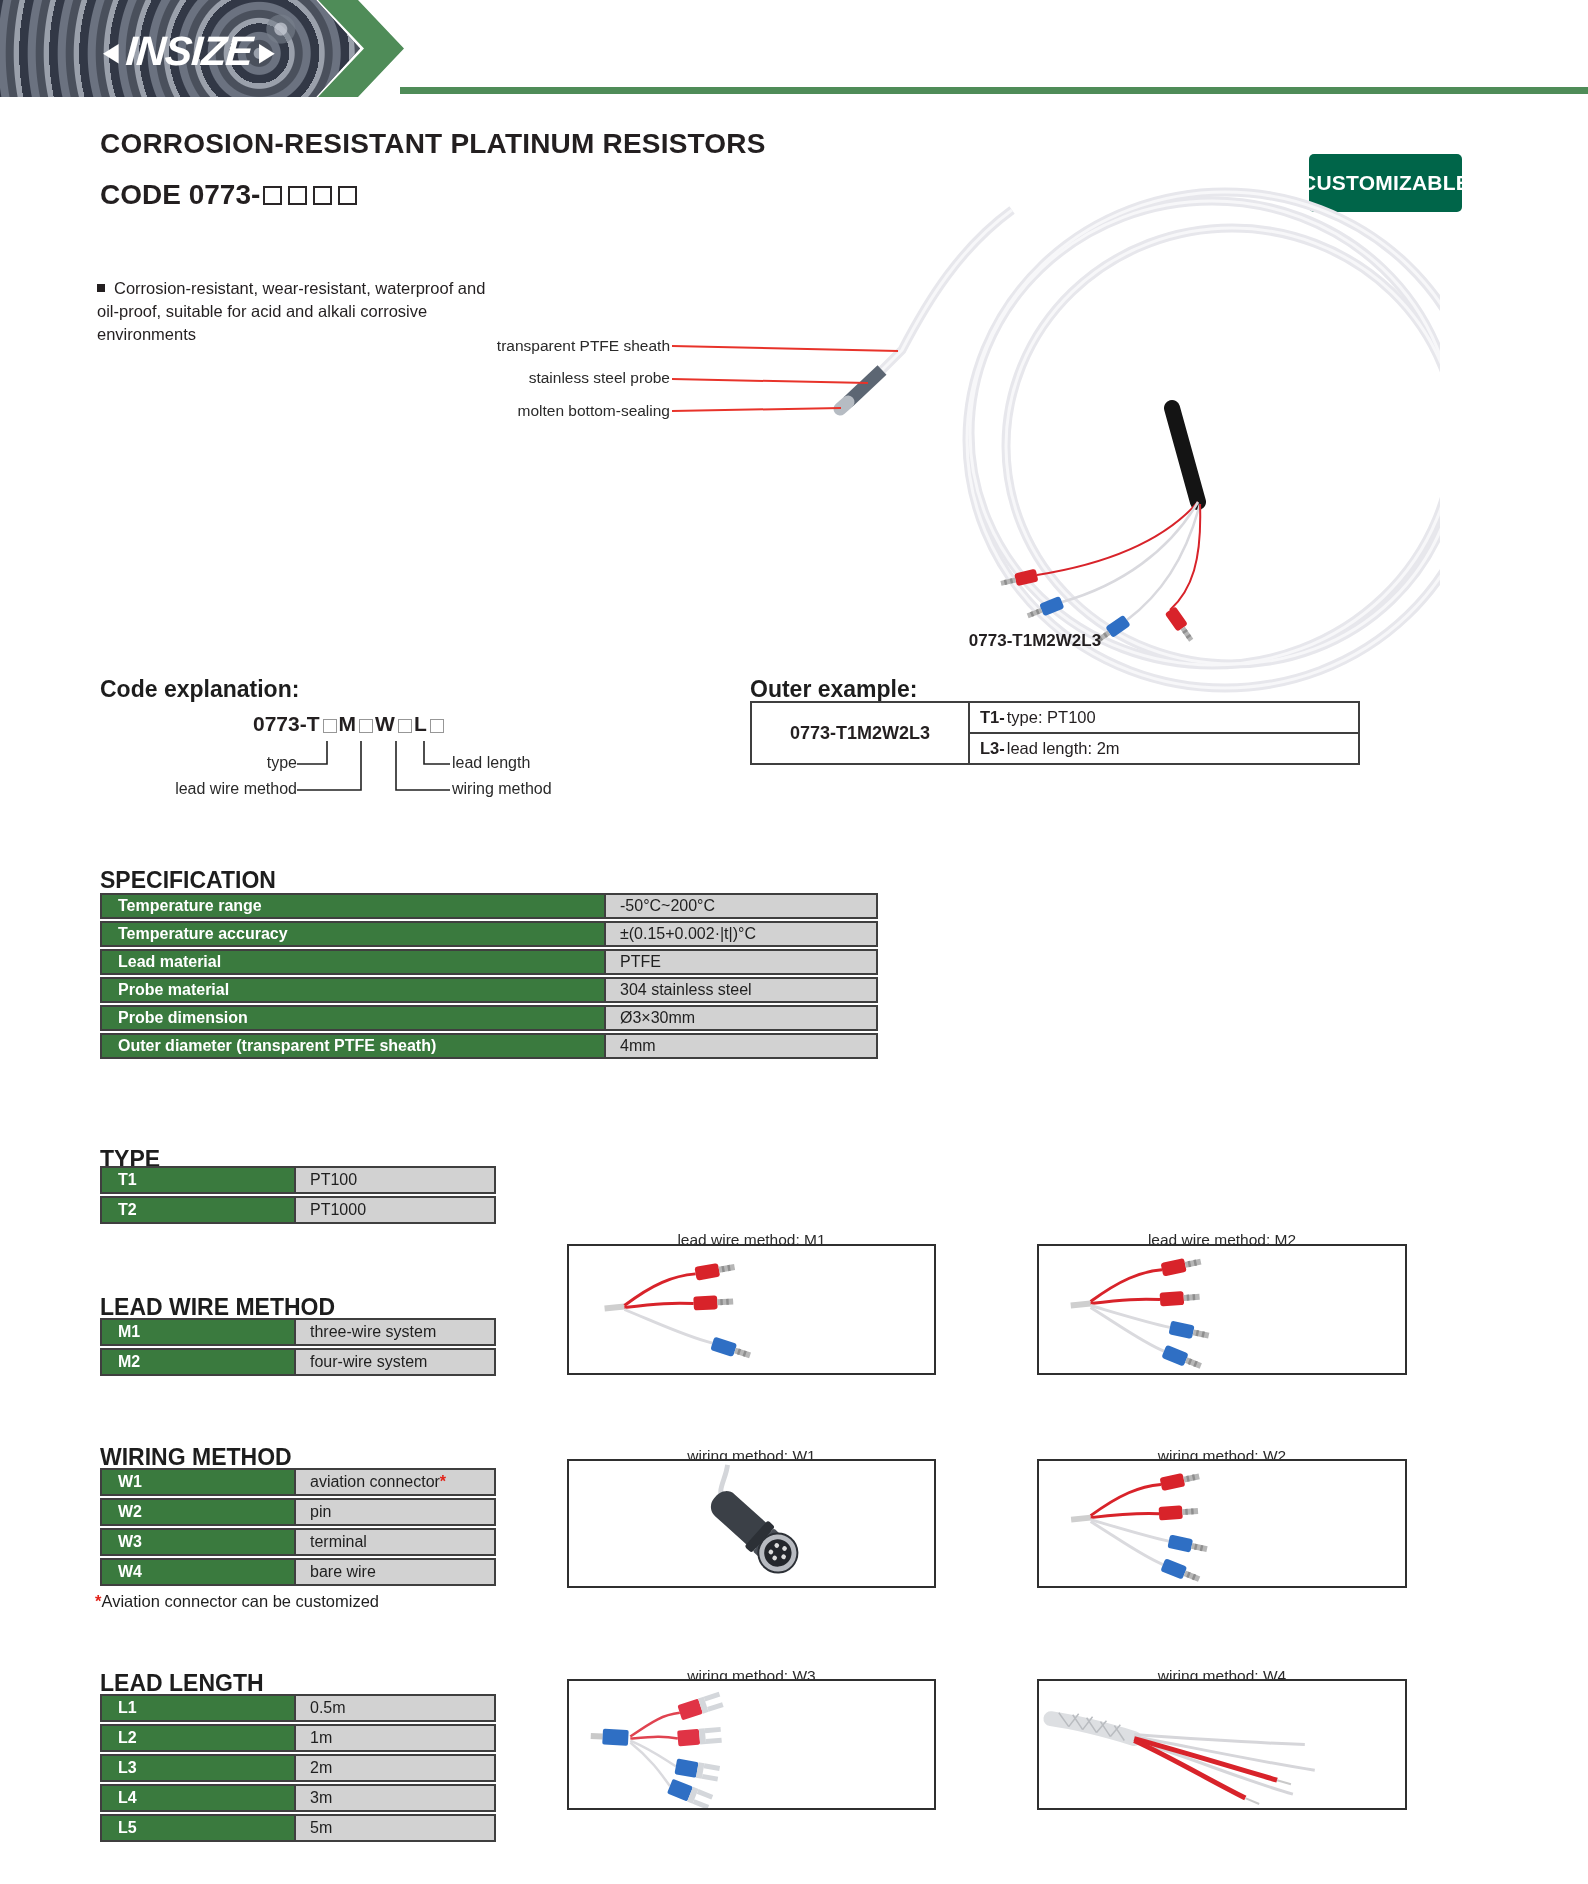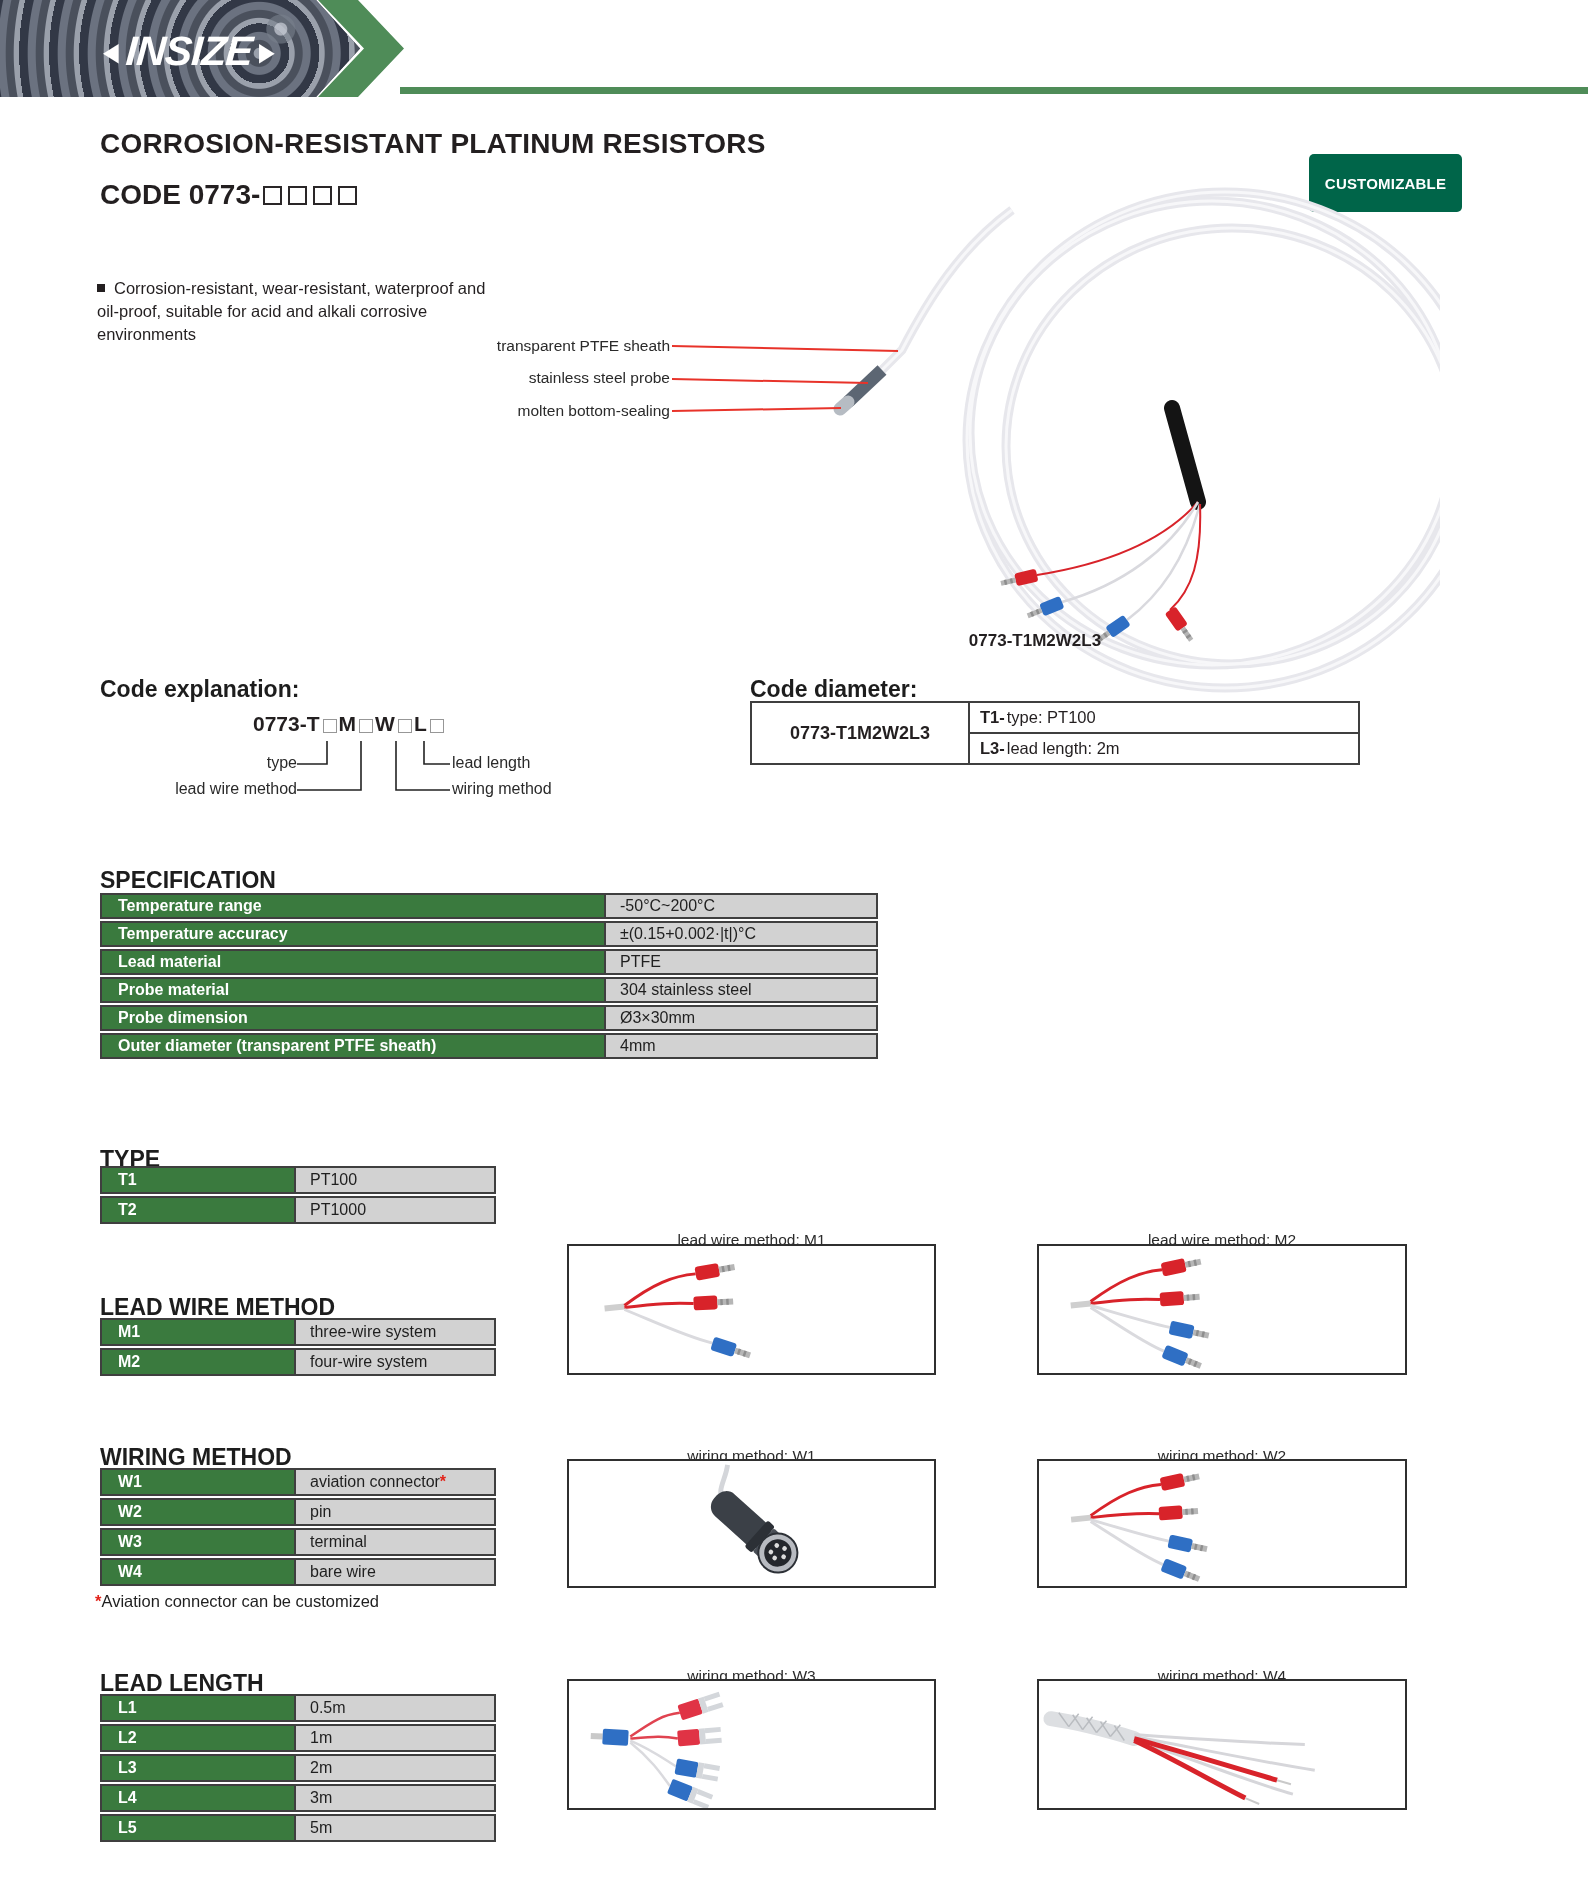--- a/index.html
+++ b/index.html
@@ -21,21 +21,21 @@
   .logo .arr{font-size:26px;line-height:1;transform:scaleY(1.25);}
   .logo .logo-text{font-size:41px;letter-spacing:-1px;margin:0 2px;transform:skewX(-4deg);}
 
   
   .title1{position:absolute;left:100px;top:128px;font-size:28px;font-weight:bold;letter-spacing:.2px;}
   .title2{position:absolute;left:100px;top:167px;font-size:28px;font-weight:bold;display:flex;align-items:center;margin-top:12px;}
   .sq{display:inline-block;width:15px;height:15px;border:2.5px solid #2a2628;margin-left:6px;background:#fff;}
   .sq.first{margin-left:3px;}
 
   .badge{position:absolute;left:1309px;top:154px;width:153px;height:58px;background:#006549;border-radius:5px;
-         color:#fff;font-weight:bold;font-size:15px;display:flex;align-items:center;justify-content:center;letter-spacing:.2px;}
+         color:#fff;font-weight:bold;font-size:21px;display:flex;align-items:center;justify-content:center;letter-spacing:.2px;}
 
   
   .bullet{position:absolute;left:97px;top:277px;width:392px;font-size:16.5px;line-height:1.38;}
   .bullet .bm{display:inline-block;width:8px;height:8px;background:#231f20;margin-right:9px;vertical-align:2px;}
 
   
   .product-svg{position:absolute;left:560px;top:150px;width:880px;height:560px;}
   .callout{position:absolute;left:380px;width:290px;text-align:right;font-size:15.5px;color:#2a2a2a;}
   .prod-caption{position:absolute;left:860px;top:631px;width:350px;text-align:center;font-weight:bold;font-size:17px;}
 
@@ -185,21 +185,21 @@
       <path d="M66,0 V49 H2"></path>
       <path d="M101,0 V49 H155"></path>
       <path d="M129,0 V23 H155"></path>
     </g>
   </svg>
   <div class="diag-lab l" style="top:754px;">type</div>
   <div class="diag-lab l" style="top:780px;">lead wire method</div>
   <div class="diag-lab r" style="top:754px;">lead length</div>
   <div class="diag-lab r" style="top:780px;">wiring method</div>
 
-  <div class="sec-h" style="left:750px;top:676px;">Code diameter:</div>
+  <div class="sec-h" style="left:750px;top:676px;">Outer example:</div>
   <div class="ce-table">
     <div class="ce-left">0773-T1M2W2L3</div>
     <div class="ce-rows">
       <div class="ce-row">
           <b>T1-</b>
           <span>type: PT100</span>
         </div>
       <div class="ce-row">
           <b>L3-</b>
           <span>lead length: 2m</span>

